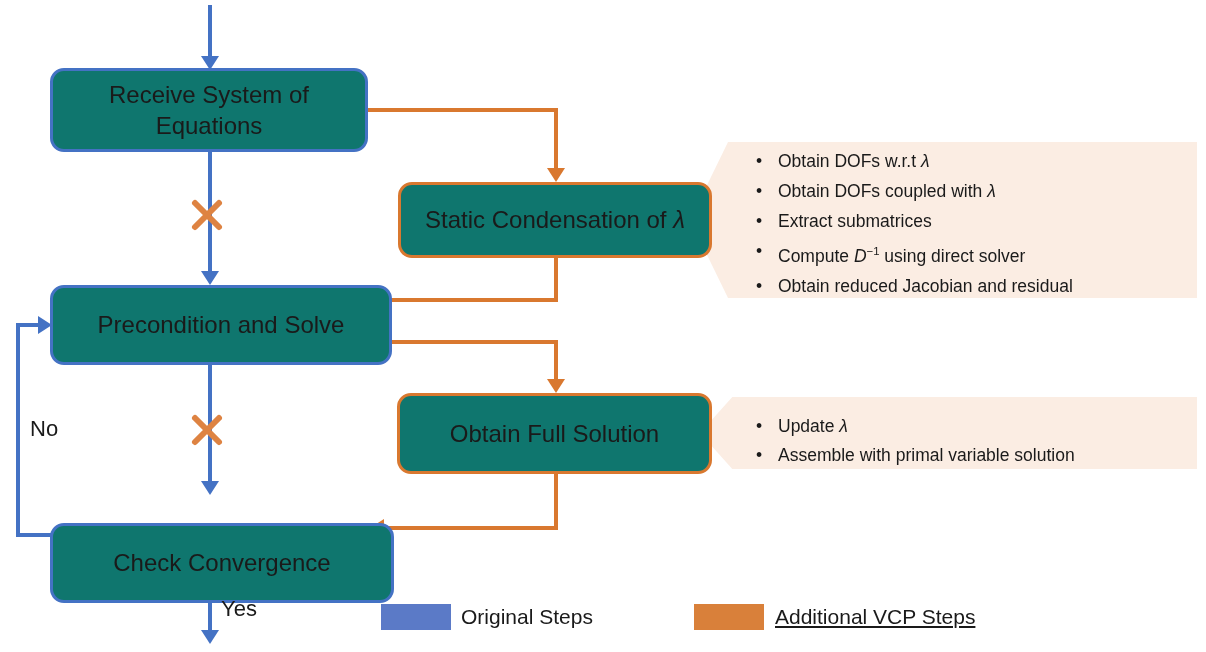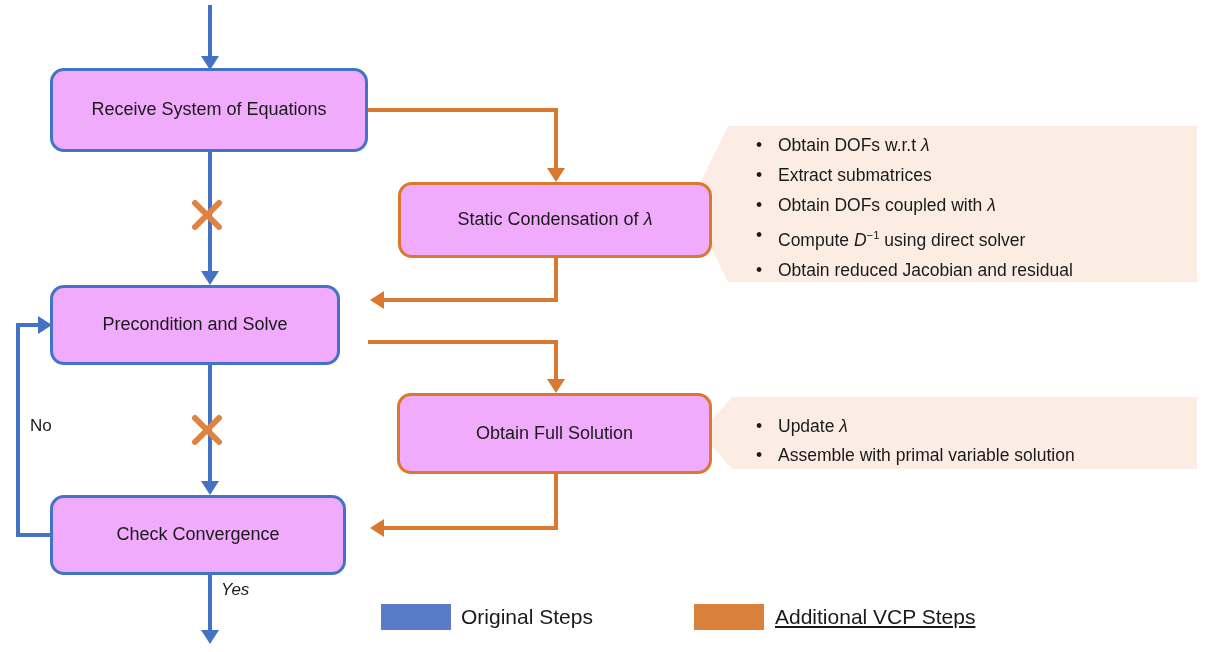--- a/index.html
+++ b/index.html
@@ -2,75 +2,75 @@
 <html><head>
 <meta charset="utf-8">
 <style>
   html,body { margin:0; padding:0; background:#fff; }
   .canvas {
     position:relative; width:1206px; height:652px; background:#ffffff;
     font-family:"Liberation Sans", sans-serif; color:#1a1a1a; overflow:hidden;
   }
   
   .node {
-    position:absolute; background:#f0abfc; border-radius:14px; z-index:3;
+    position:absolute; background:#0f766e; border-radius:14px; z-index:3;
     display:flex; align-items:center; justify-content:center; text-align:center;
-    font-size:18px; line-height:1.3; box-sizing:border-box; padding:0 20px;
+    font-size:24px; line-height:1.3; box-sizing:border-box; padding:0 20px;
   }
   .node.blue   { border:3.5px solid #4472C4; }
   .node.orange { border:3.5px solid #D9782F; }
   .node-receive   { left:50px;  top:68px;  width:318px; height:84px; }
   .node-static    { left:398px; top:182px; width:314px; height:76px; }
-  .node-precond   { left:50px;  top:285px; width:290px; height:80px; }
+  .node-precond   { left:50px;  top:285px; width:342px; height:80px; }
   .node-obtain    { left:397px; top:393px; width:315px; height:81px;text-align:center; }
-  .node-check     { left:50px;  top:495px; width:296px; height:80px; }
+  .node-check     { left:50px;  top:523px; width:344px; height:80px; }
   
   .callout {
     position:absolute; background:#FBEDE3; z-index:1; box-sizing:border-box;
   }
   .callout-static {
-    left:690px; top:126px; width:507px; height:156px;
+    left:690px; top:142px; width:507px; height:156px;
     clip-path:polygon(0 50%, 7.5% 0, 100% 0, 100% 100%, 7.5% 100%);
   }
   .callout-full {
     left:700px; top:397px; width:497px; height:72px;
     clip-path:polygon(0 50%, 6.5% 0, 100% 0, 100% 100%, 6.5% 100%);
   }
   .callout ul { list-style:none; margin:0; padding:0; }
   .callout li { position:relative; font-size:17.5px; white-space:nowrap; }
   .callout li::before { content:"\2022"; position:absolute; left:-22px; }
   .callout-static ul { margin:4px 0 0 88px; }
   .callout-static li { line-height:30px; }
   .callout-full ul { margin:15px 0 0 78px; }
   .callout-full li { line-height:29px; }
   sup { font-size:0.65em; }
   
   .svg-layer { position:absolute; left:0; top:0; width:1206px; height:652px; z-index:2; }
   
-  .edge-label { position:absolute; z-index:4; font-size:17px; }
+  .edge-label { position:absolute; z-index:4; font-size:22px; }
   .edge-label-no  { left:30px;  top:416px; }
-  .edge-label-yes { left:221px; top:580px;font-style:italic; }
+  .edge-label-yes { left:221px; top:596px; }
   
   .legend-swatch { position:absolute; z-index:3; width:70px; height:26px; }
   .legend-swatch-blue   { left:381px; top:604px; background:#5B7AC7; }
   .legend-swatch-orange { left:694px; top:604px; background:#D9803A; }
   .legend-label { position:absolute; z-index:3; font-size:21px; line-height:26px; }
   .legend-label-blue   { left:461px; top:604px; }
   .legend-label-orange { left:775px; top:604px;text-decoration:underline; }
 </style>
 </head>
 <body>
 
 <div class="canvas">
 
   <div class="callout callout-static">
     <ul>
       <li><span>Obtain DOFs w.r.t </span><span style="font-style: italic;">λ</span></li>
+      <li><span>Obtain DOFs coupled with </span><span style="font-style: italic;">λ</span></li>
       <li><span>Extract submatrices</span></li>
-      <li><span>Obtain DOFs coupled with </span><span style="font-style: italic;">λ</span></li>
       <li><span>Compute </span><span style="font-style: italic;">D</span><sup>−1</sup><span> using direct solver</span></li>
       <li><span>Obtain reduced Jacobian and residual</span></li>
     </ul>
   </div>
 
   <div class="callout callout-full">
     <ul>
       <li><span>Update </span><span style="font-style: italic;">λ</span></li>
       <li><span>Assemble with primal variable solution</span></li>
     </ul>

